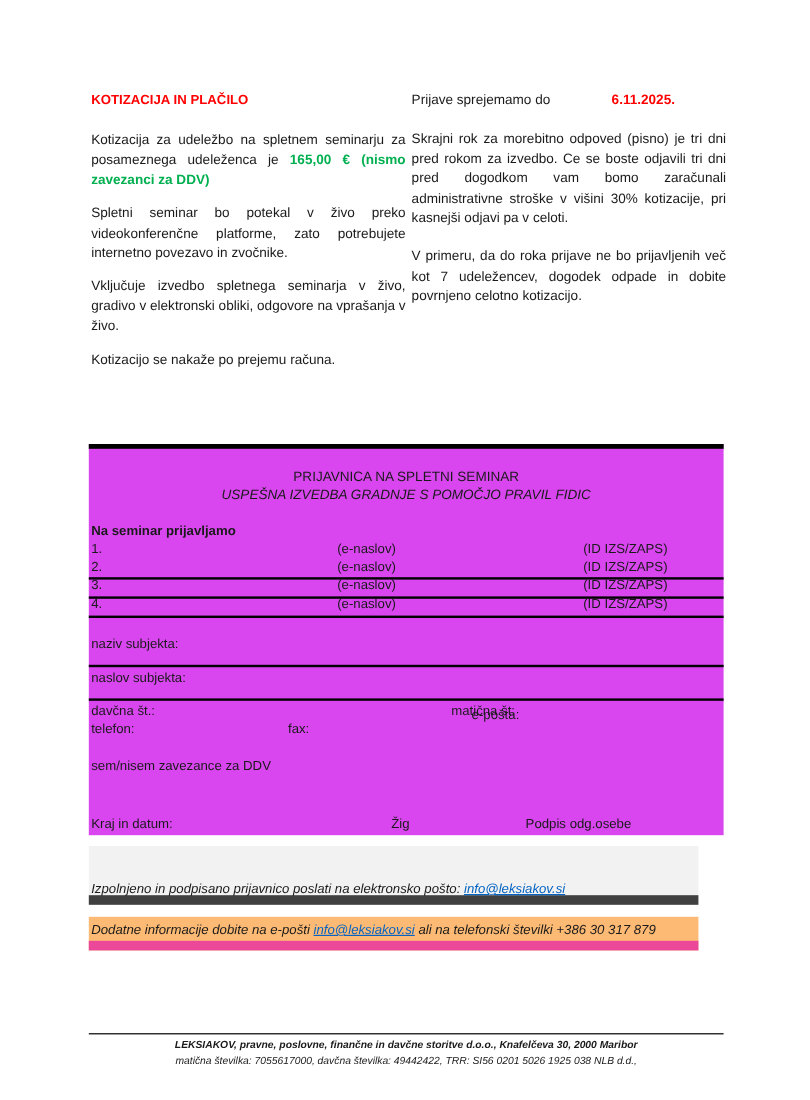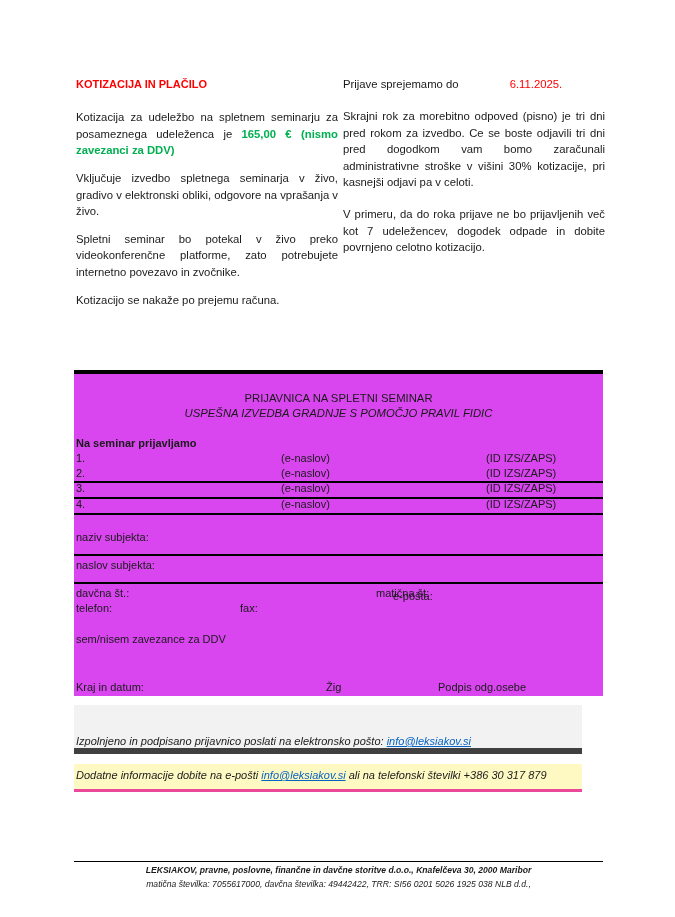--- a/index.html
+++ b/index.html
@@ -5,48 +5,48 @@
   html, body { margin: 0; padding: 0; background: #ffffff; }
   body { width: 675px; height: 917px; position: relative; overflow: hidden;
          font-family: "Liberation Sans", "DejaVu Sans", sans-serif; color: #1a1a1a; font-size: 11.3px; }
   .abs { position: absolute; }
   .col { position: absolute; top: 76px; width: 262px; line-height: 16.4px; }
   .col-left { left: 76px; }
   .col-right { left: 343px; }
   .col p { margin: 0 0 11.5px 0; text-align: justify; }
   .heading { color: #FF0000; font-weight: bold; font-size: 11px; margin-bottom: 17px !important; }
   .green { color: #00B050; font-weight: bold; }
-  .red { color: #FF0000; font-weight: normal; padding-left: 48px; }
+  .red { color: #FF0000; font-weight: bold; padding-left: 48px; }
   .olive { color: #70AD47; font-style: italic; font-weight: bold; }
   .blue { color: #2E75B6; font-weight: bold; }
   .right-p1 { margin-bottom: 16px !important; }
   .right-p2 { margin-bottom: 17px !important; }
   .right-p3 { margin-bottom: 16px !important; }
 
   .form-box { position: absolute; left: 74px; top: 370px; width: 529px; height: 326px; background: #d946ef; border-top: 4px solid #000; box-sizing: border-box; }
   .form-title { position: absolute; left: 0; width: 100%; text-align: center; font-size: 11.3px; }
   .form-text { position: absolute; font-size: 11px; white-space: nowrap; }
   .hline { position: absolute; left: 0; width: 100%; height: 1.5px; background: #000; }
 
-  .box2 { position: absolute; left: 74px; top: 705px; width: 508px; height: 49px; background: #F2F2F2; border-bottom: 6px solid #404040; box-sizing: border-box; }
-  .box3 { position: absolute; left: 74px; top: 764px; width: 508px; height: 28px; background: #fef9c3; border-bottom: 3px solid #ec4899; box-sizing: border-box; text-decoration: underline; }
+  .box2 { position: absolute; left: 74px; top: 705px; width: 508px; height: 49px; background: #F2F2F2; border-bottom: 8px solid #404040; box-sizing: border-box; }
+  .box3 { position: absolute; left: 74px; top: 764px; width: 508px; height: 28px; background: #fdba74; border-bottom: 8px solid #ec4899; box-sizing: border-box; text-decoration: underline; }
   .ital { font-style: italic; font-size: 11px; white-space: nowrap; }
   .link { color: #0563C1; text-decoration: underline; }
 
   .footer-line { position: absolute; left: 74px; top: 861px; width: 529px; height: 1px; background: #000; }
   .footer-text { position: absolute; left: 74px; width: 529px; text-align: center; font-style: italic; font-size: 8.6px; white-space: nowrap; }
 </style>
 </head>
 <body>
 
 <div class="col col-left">
   <p class="heading">KOTIZACIJA IN PLAČILO</p>
   <p><span>Kotizacija za udeležbo na spletnem seminarju za posameznega udeleženca je </span><span class="green">165,00 € (nismo zavezanci za DDV)</span></p>
+  <p>Spletni seminar bo potekal v živo preko videokonferenčne platforme, zato potrebujete internetno povezavo in zvočnike.</p>
   <p>Vključuje izvedbo spletnega seminarja v živo, gradivo v elektronski obliki, odgovore na vprašanja v živo.</p>
-  <p>Spletni seminar bo potekal v živo preko videokonferenčne platforme, zato potrebujete internetno povezavo in zvočnike.</p>
   <p>Kotizacijo se nakaže po prejemu računa.</p>
 </div>
 
 <div class="col col-right">
   <p class="right-p1"><span>Prijave sprejemamo do </span><span class="red">6.11.2025.</span></p>
   <p class="right-p3">Skrajni rok za morebitno odpoved (pisno) je tri dni pred rokom za izvedbo. Ce se boste odjavili tri dni pred dogodkom vam bomo zaračunali administrativne stroške v višini 30% kotizacije, pri kasnejši odjavi pa v celoti.</p>
   <p>V primeru, da do roka prijave ne bo prijavljenih več kot 7 udeležencev, dogodek odpade in dobite povrnjeno celotno kotizacijo.</p>
 </div>
 
 <div class="form-box">

